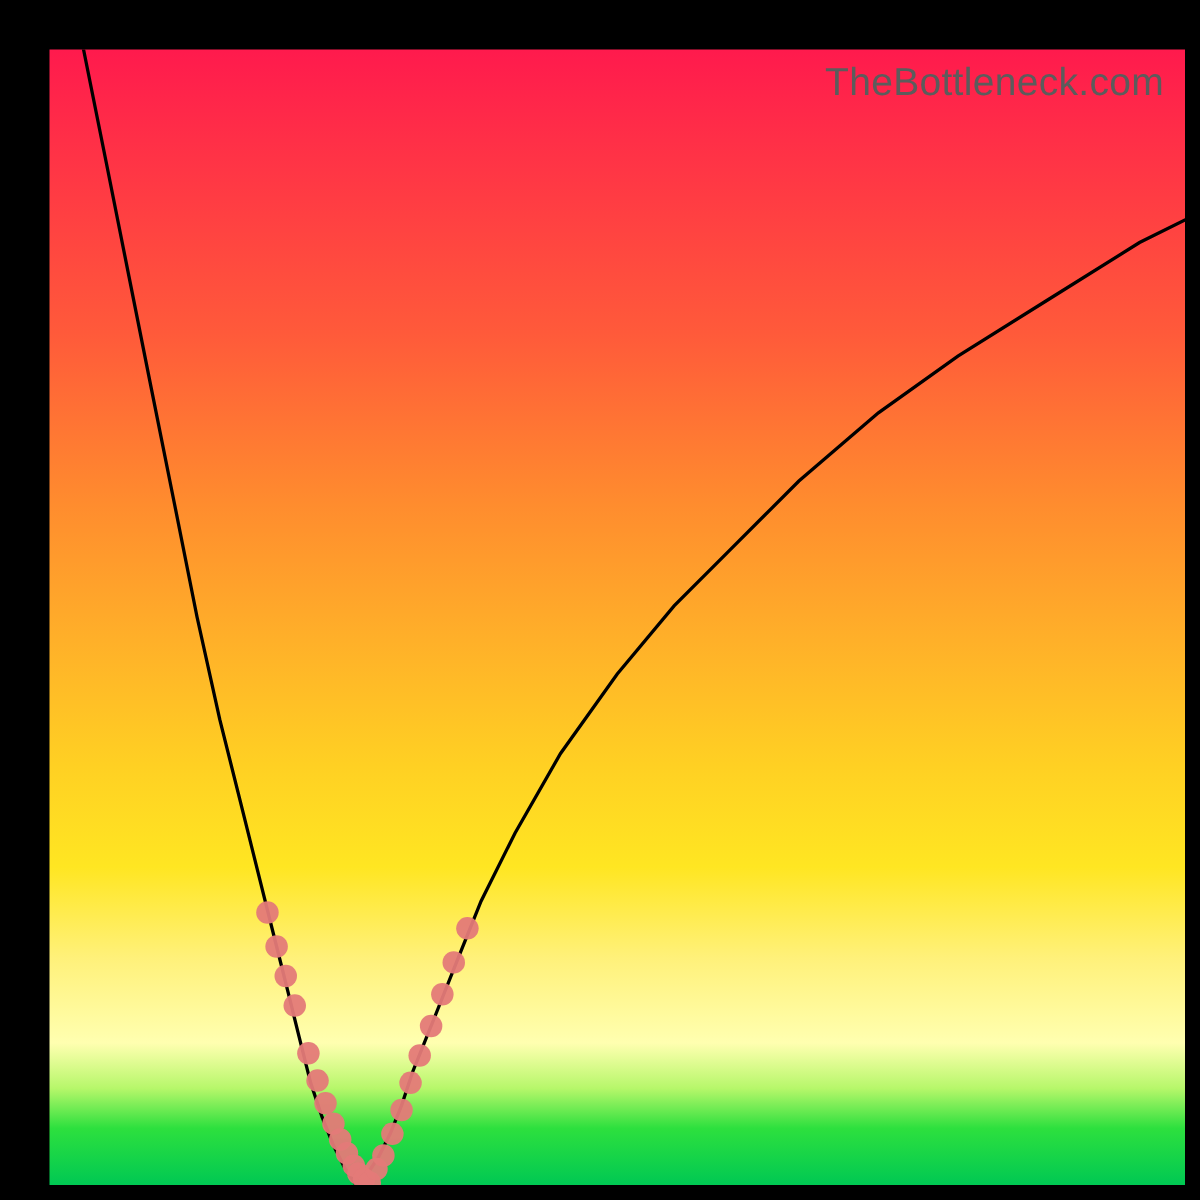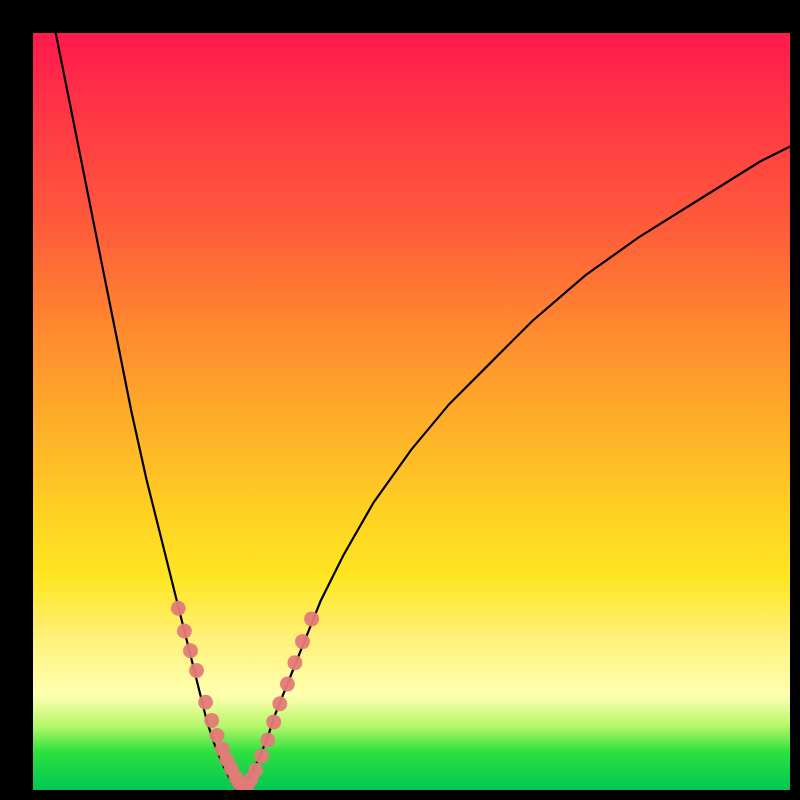--- a/index.html
+++ b/index.html
@@ -67,20 +67,21 @@
     fill: #e47a78;
     opacity: 0.95;
   }
 </style>
 </head>
 <body>
 
 <div class="frame">
   <div class="plot-area">
 
+    <div class="watermark">TheBottleneck.com</div>
 
     <svg class="curves" viewBox="0 0 757 757" preserveAspectRatio="none">
       <path id="left-branch" class="curve" d="M22.7 0.0 L37.9 75.7 L53.0 151.4 L68.1 227.1 L83.3 302.8 L98.4 378.5 L113.5 446.6 L128.7 507.2 L143.8 567.8 L151.4 598.0 L159.0 628.3 L166.5 658.6 L174.1 688.9 L181.7 711.6 L189.3 730.5 L196.8 745.6 L204.4 757.0"></path>
       <path id="right-branch" class="curve" d="M204.4 757.0 L212.0 749.4 L219.5 738.1 L227.1 722.9 L234.7 704.0 L242.2 681.3 L257.4 643.5 L272.5 605.6 L287.7 567.8 L310.4 522.3 L340.7 469.3 L378.5 416.3 L416.4 370.9 L454.2 333.1 L499.6 287.7 L552.6 242.2 L605.6 204.4 L666.2 166.5 L726.7 128.7 L757.0 113.6"></path>
       <g id="markers-left">
           <circle cx="145.3" cy="575.3" r="7.5" class="marker"></circle>
           <circle cx="151.4" cy="598.0" r="7.5" class="marker"></circle>
           <circle cx="157.5" cy="617.7" r="7.5" class="marker"></circle>
           <circle cx="163.5" cy="637.4" r="7.5" class="marker"></circle>
           <circle cx="172.6" cy="669.2" r="7.5" class="marker"></circle>

